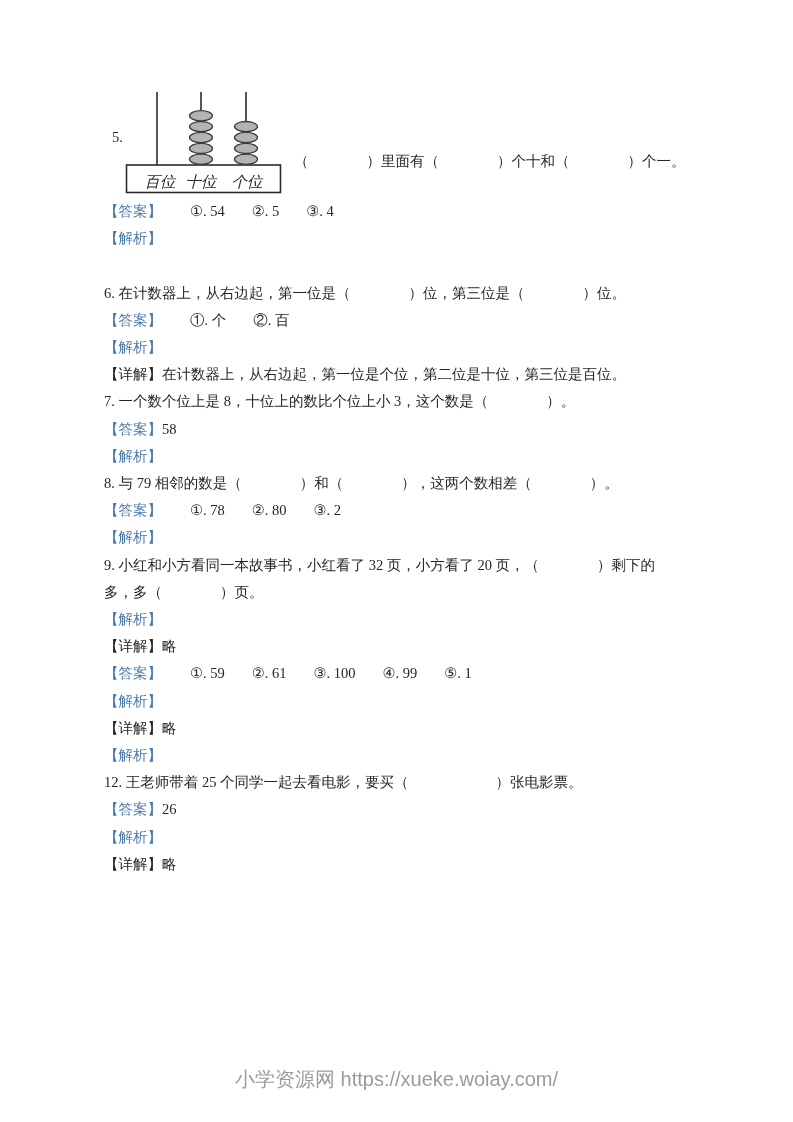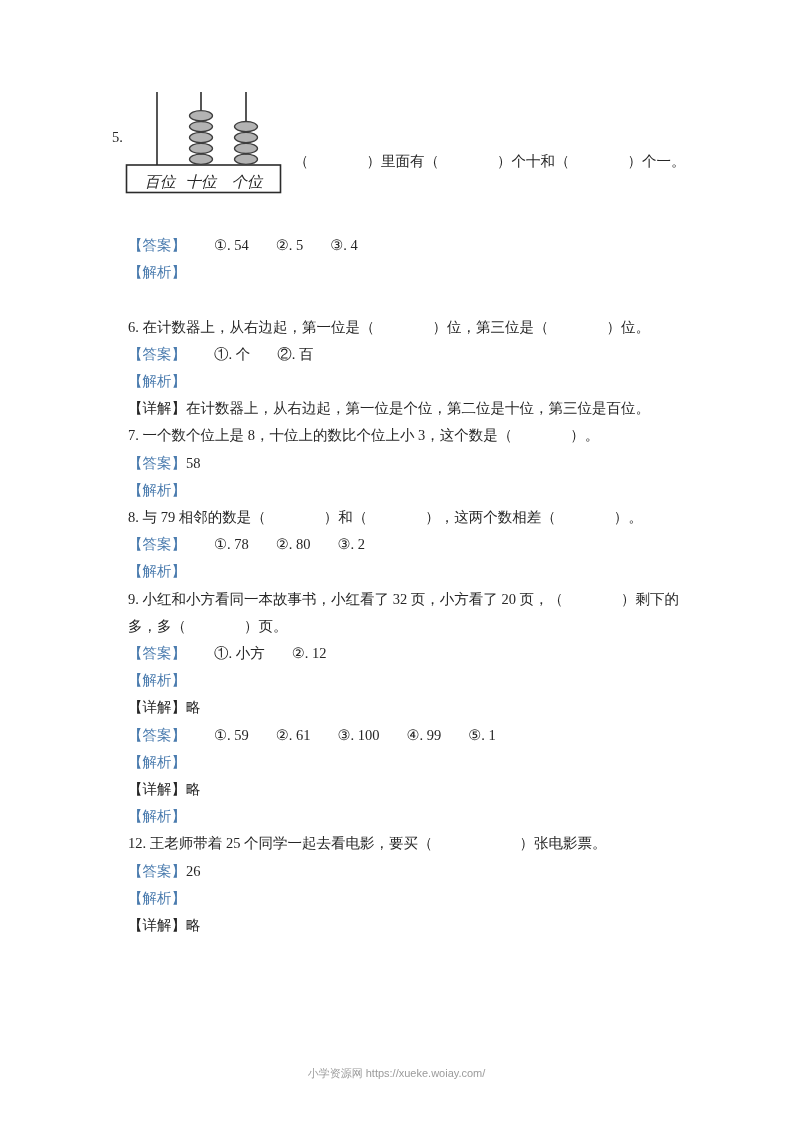--- a/index.html
+++ b/index.html
@@ -16,24 +16,23 @@
     font-size: 14.5px;
     line-height: 27.2px;
     min-height: 27.2px;
   }
   .blank { height: 27.2px; }
   .blue { color: var(--blue, #4a7bae); }
   .gap { margin-right: 28px; }
   .ans-item { margin-right: 27px; }
   .flow {
     position: absolute;
-    left: 128px;
+    left: 104px;
     top: 198px;
     width: 574px;
-    margin-top: 34px;
   }
   .figure-wrap {
     position: absolute;
     left: 120px;
     top: 89px;
     width: 168px;
     height: 106px;
     font-style: italic;
   }
   .q5-num {
@@ -48,21 +47,21 @@
     width: 420px;
     margin-top: 24px;
   }
   .footer {
     position: absolute;
     left: 0;
     right: 0;
     top: 1066px;
     text-align: center;
     font-family: "Liberation Sans", sans-serif;
-    font-size: 11px;
+    font-size: 20px;
     color: var(--footer, #9b9b9b);
   }
 </style>
 </head>
 <body>
 
 <div class="page" style="--blue: #4a7bae; --ink: #262626; --footer: #9b9b9b;">
 
   <div class="figure-wrap">
     <svg id="abacus" width="168" height="106" viewBox="0 0 168 106">
@@ -97,21 +96,20 @@
       <div class="line"><span class="blue gap">【答案】</span><span class="ans-item">①. 个</span><span class="ans-item">②. 百</span></div>
       <div class="line"><span class="blue">【解析】</span></div>
       <div class="line"><span>【详解】</span>在计数器上，从右边起，第一位是个位，第二位是十位，第三位是百位。</div>
       <div class="line">7. 一个数个位上是 8，十位上的数比个位上小 3，这个数是（　　　　）。</div>
       <div class="line"><span class="blue">【答案】</span><span>58</span></div>
       <div class="line"><span class="blue">【解析】</span></div>
       <div class="line">8. 与 79 相邻的数是（　　　　）和（　　　　），这两个数相差（　　　　）。</div>
       <div class="line"><span class="blue gap">【答案】</span><span class="ans-item">①. 78</span><span class="ans-item">②. 80</span><span class="ans-item">③. 2</span></div>
       <div class="line"><span class="blue">【解析】</span></div>
       <div class="line">9. 小红和小方看同一本故事书，小红看了 32 页，小方看了 20 页，（　　　　）剩下的多，多（　　　　）页。</div>
-      <div class="line"><span class="blue gap">【答案】</span><span class="ans-item">①. 小方</span><span class="ans-item">②. 12</span></div>
       <div class="line"><span class="blue">【解析】</span></div>
       <div class="line"><span>【详解】</span>略</div>
       <div class="line"><span class="blue gap">【答案】</span><span class="ans-item">①. 59</span><span class="ans-item">②. 61</span><span class="ans-item">③. 100</span><span class="ans-item">④. 99</span><span class="ans-item">⑤. 1</span></div>
       <div class="line"><span class="blue">【解析】</span></div>
       <div class="line"><span>【详解】</span>略</div>
       <div class="line"><span class="blue">【解析】</span></div>
       <div class="line">12. 王老师带着 25 个同学一起去看电影，要买（　　　　　　）张电影票。</div>
       <div class="line"><span class="blue">【答案】</span><span>26</span></div>
       <div class="line"><span class="blue">【解析】</span></div>
       <div class="line"><span>【详解】</span>略</div>

